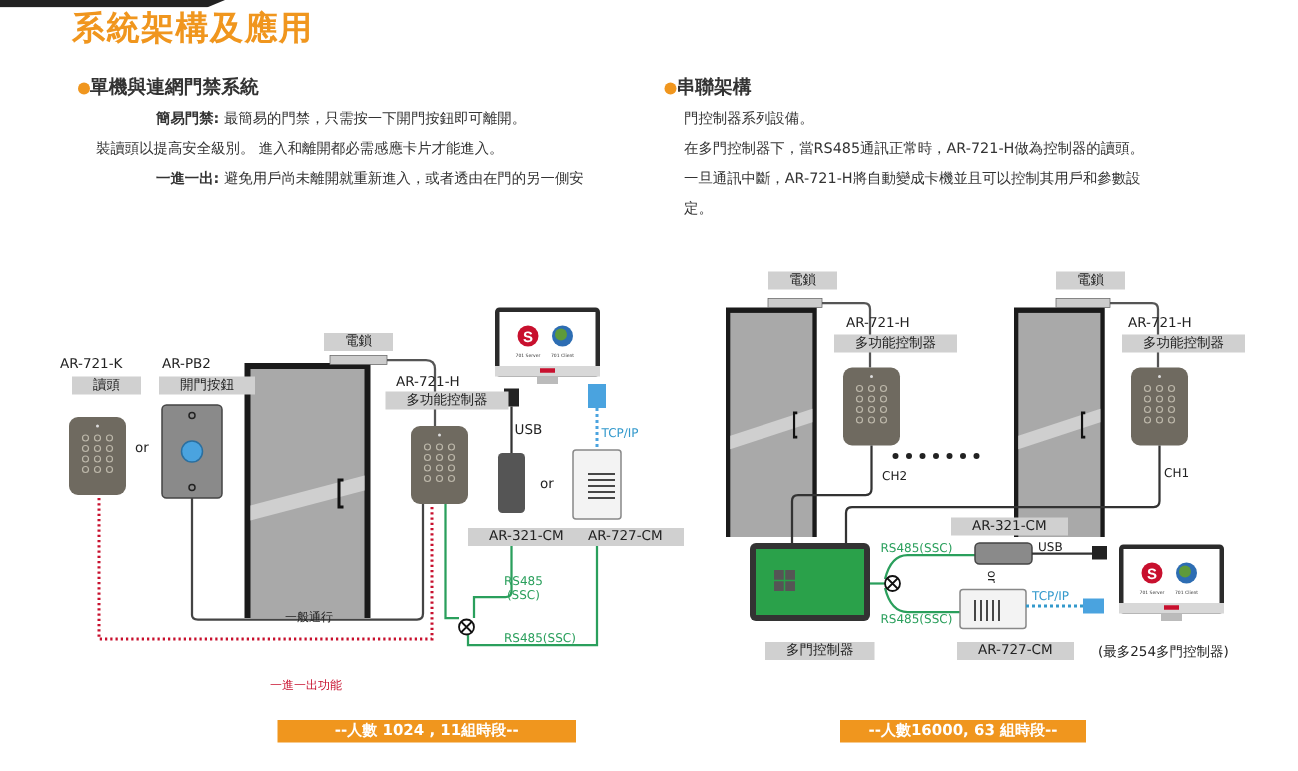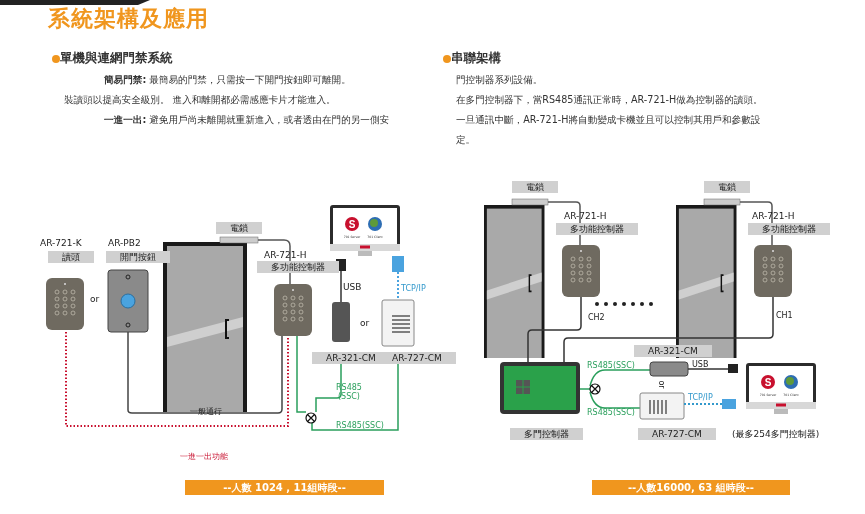--- a/index.html
+++ b/index.html
@@ -224,13 +224,13 @@
 <div class="lbl" style="left:776px; top:311px; font-size:8px;">CH1</div>
 <div class="glbl" style="left:634px; top:345px;">AR-321-CM</div>
 <div class="lbl" style="left:692px; top:360px; font-size:8px;">USB</div>
 <div class="blu" style="left:688px; top:393px;">TCP/IP</div>
 <div class="lbl" style="left:657px; top:380px; font-size:8px; transform:rotate(90deg);">or</div>
 <div class="grn" style="left:587px; top:361px;">RS485(SSC)</div>
 <div class="grn" style="left:587px; top:408px;">RS485(SSC)</div>
 <div class="glbl" style="left:510px; top:428px;">多門控制器</div>
 <div class="glbl" style="left:638px; top:428px;">AR-727-CM</div>
 <div class="lbl" style="left:732px; top:428px;">(最多254多門控制器)</div>
-<div class="banner" style="left:560px; top:480px; width:198px;margin-left:32px;">--人數16000, 63 組時段--</div>
+<div class="banner" style="left:560px; top:480px; width:164px;">--人數16000, 63 組時段--</div>
 
 </body></html>

